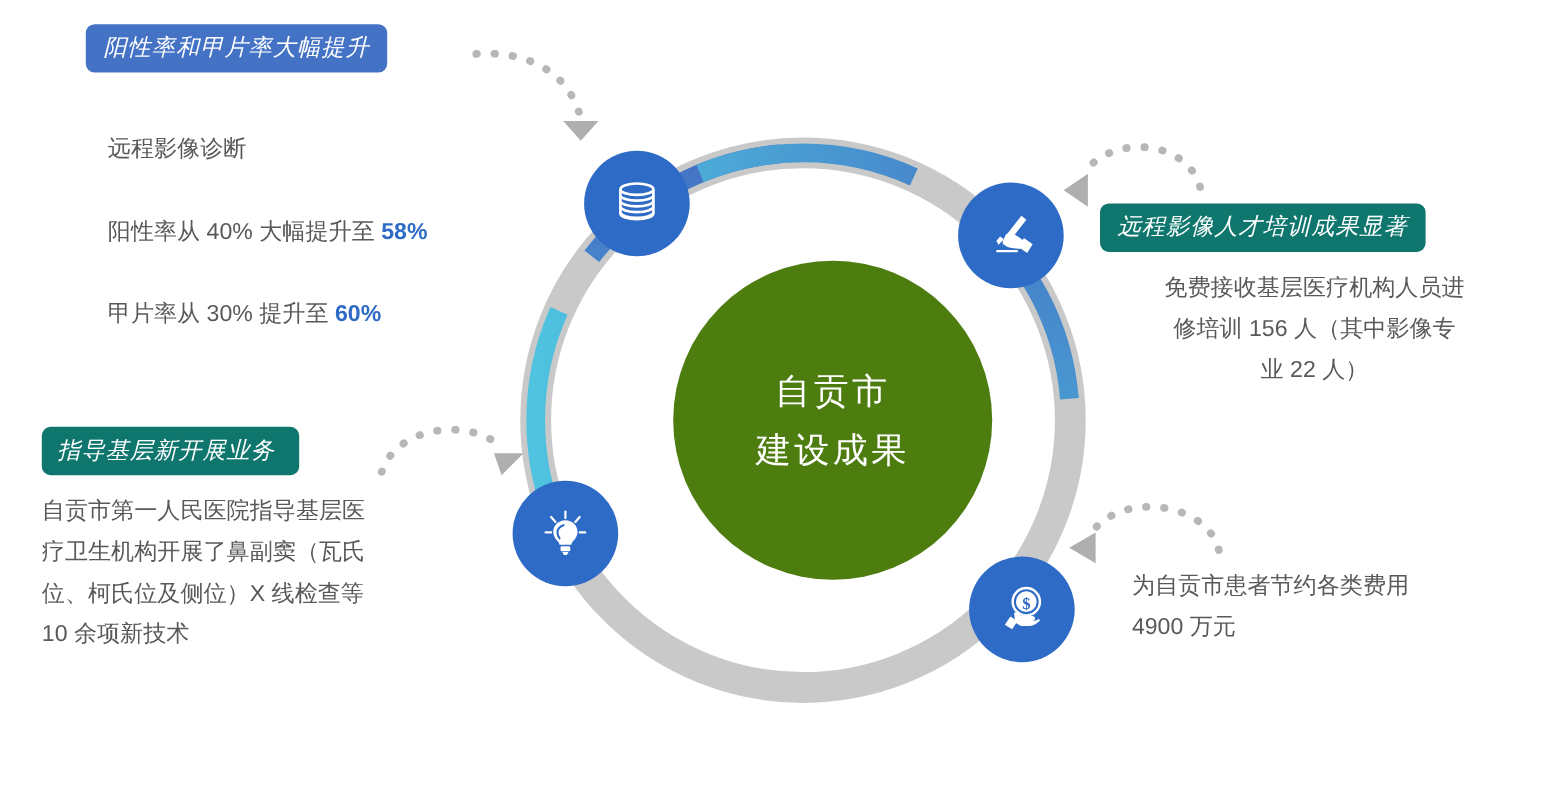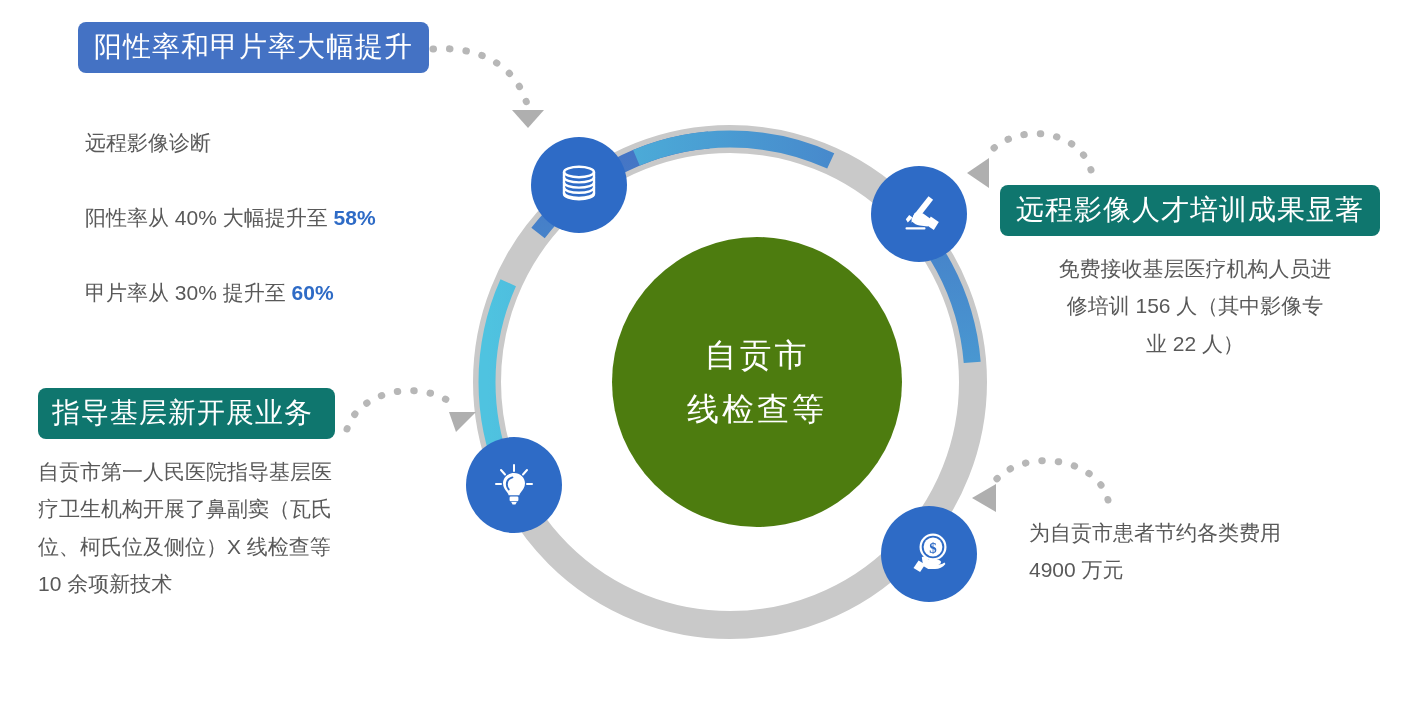--- a/index.html
+++ b/index.html
@@ -75,40 +75,41 @@
     position: absolute;
     pointer-events: none;
   }
   .connector svg { display: block; overflow: visible; }
 
   
   .callout { position: absolute; }
   .badge {
     display: inline-block;
     color: #ffffff;
-    font-size: 28px;
+    font-size: 21px;
     letter-spacing: 1px;
     line-height: 1;
     padding: 11px 16px 12px 16px;
     border-radius: 8px;
     white-space: nowrap;
+    font-style: italic;
   }
   .badge.blue  { background: #4472C4; }
   .badge.green { background: #0f766e; }
   .body-text {
     margin-top: 14px;
     font-size: 21px;
     line-height: 1.78;
     color: #595959;
     white-space: pre-line;
   }
   .body-text .hl { color: #2E6BC6; font-weight: bold; }
 
   #callout-tl { left: 78px;   top: 22px;  width: 430px; }
-  #callout-tl .body-text { padding-left: 7px; }
+  #callout-tl .body-text { padding-left: 7px; margin-left: 13px; }
   #callout-tr { left: 1000px; top: 185px; width: 385px; }
   #callout-tr .body-text { padding-left: 5px; text-align: center; }
   #callout-bl { left: 38px;   top: 388px; width: 420px; }
   #callout-bl .badge { padding-left: 14px; padding-right: 22px; }
   #callout-br { left: 1024px; top: 500px; width: 370px; }
   #callout-br .body-text { padding-left: 5px; }
 </style>
 </head>
 <body>
 
@@ -140,21 +141,21 @@
     <circle cx="258" cy="258" r="243" fill="none" stroke="url(#gradRight)" stroke-width="17" stroke-linecap="butt" stroke-dasharray="200 1527" stroke-dashoffset="-1047" transform="rotate(-90 258 258)"></circle>
 
     <circle cx="258" cy="258" r="243" fill="none" stroke="url(#gradBottom)" stroke-width="17" stroke-linecap="butt" stroke-dasharray="200 1527" stroke-dashoffset="-925" transform="rotate(90 258 258)"></circle>
 
     <circle cx="258" cy="258" r="243" fill="none" stroke="url(#gradLeft)" stroke-width="17" stroke-linecap="butt" stroke-dasharray="200 1527" stroke-dashoffset="-667" transform="rotate(90 258 258)"></circle>
   </svg>
 </div>
 
 <div id="hub">
   <div class="hub-line">自贡市</div>
-  <div class="hub-line">线检查等</div>
+  <div class="hub-line">建设成果</div>
 </div>
 
 <div class="node" id="node-tl">
   <span>
     <svg width="46" height="46" viewBox="0 0 46 46" fill="#ffffff" xmlns="http://www.w3.org/2000/svg">
       <ellipse cx="23" cy="10" rx="15" ry="5.2" fill="none" stroke="#fff" stroke-width="2.4"></ellipse>
       <path d="M8 10 v22 a15 5.2 0 0 0 30 0 V10" fill="none" stroke="#fff" stroke-width="2.4"></path>
       <path d="M8 15.2 a15 5.2 0 0 0 30 0" fill="none" stroke="#fff" stroke-width="2.4"></path>
       <path d="M8 20.4 a15 5.2 0 0 0 30 0" fill="none" stroke="#fff" stroke-width="2.4"></path>
       <path d="M8 25.6 a15 5.2 0 0 0 30 0" fill="none" stroke="#fff" stroke-width="2.4"></path>

